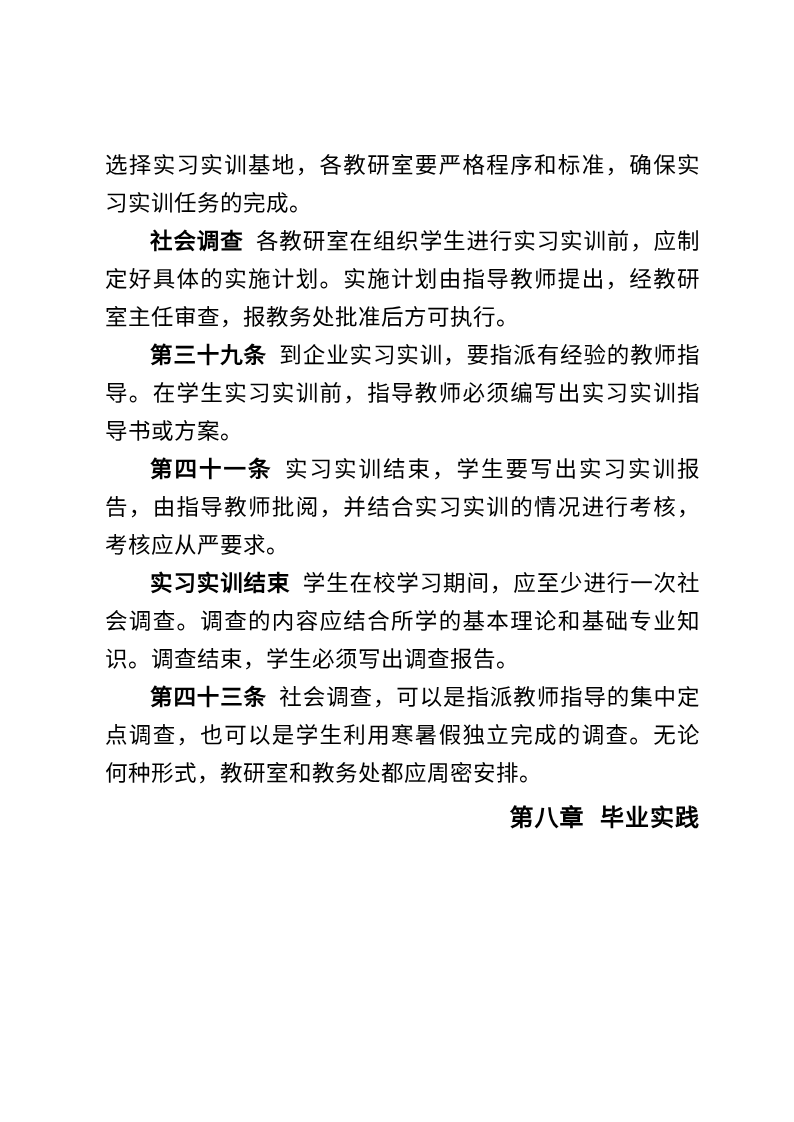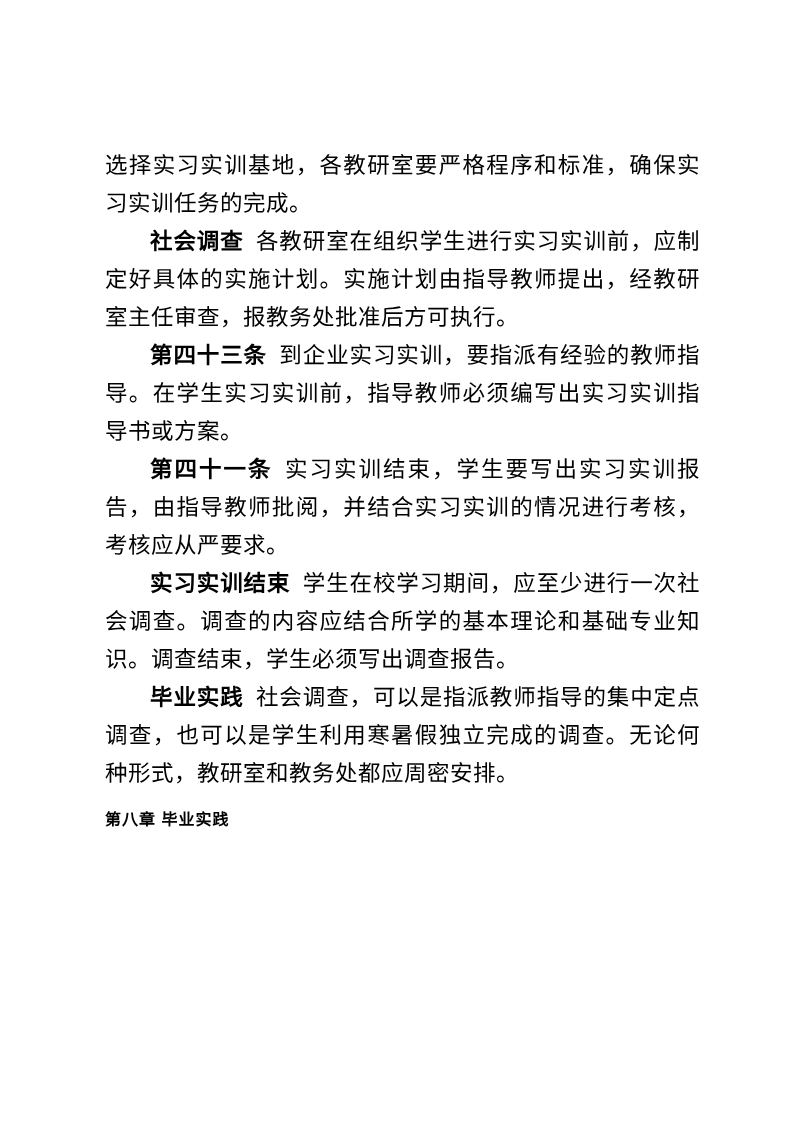--- a/index.html
+++ b/index.html
@@ -29,51 +29,51 @@
   }
   .para.indent {
     text-indent: 2em;
   }
   .art-num {
     font-weight: bold;
     margin-right: 0.55em;
   }
   .chapter-heading {
     margin: 8px 0 0 0;
-    text-align: left;
-    font-family: Liberation Sans, sans-serif;
+    text-align: right;
+    font-family: Liberation Mono, monospace;
     font-weight: bold;
-    font-size: 16px;
+    font-size: 24px;
     line-height: 38px;
     letter-spacing: 1px;
   }
 </style>
 </head>
 <body>
 
 <div class="page" style="background: rgb(255, 255, 255); color: rgb(0, 0, 0);">
 
   <p class="para">选择实习实训基地，各教研室要严格程序和标准，确保实习实训任务的完成。</p>
 
   <p class="para indent">
     <span class="art-num">社会调查</span><span>各教研室在组织学生进行实习实训前，应制定好具体的实施计划。实施计划由指导教师提出，经教研室主任审查，报教务处批准后方可执行。</span>
   </p>
 
   <p class="para indent">
-    <span class="art-num">第四十三条</span><span>到企业实习实训，要指派有经验的教师指导。在学生实习实训前，指导教师必须编写出实习实训指导书或方案。</span>
+    <span class="art-num">第三十九条</span><span>到企业实习实训，要指派有经验的教师指导。在学生实习实训前，指导教师必须编写出实习实训指导书或方案。</span>
   </p>
 
   <p class="para indent">
     <span class="art-num">第四十一条</span><span>实习实训结束，学生要写出实习实训报告，由指导教师批阅，并结合实习实训的情况进行考核，考核应从严要求。</span>
   </p>
 
   <p class="para indent">
     <span class="art-num">实习实训结束</span><span>学生在校学习期间，应至少进行一次社会调查。调查的内容应结合所学的基本理论和基础专业知识。调查结束，学生必须写出调查报告。</span>
   </p>
 
   <p class="para indent">
-    <span class="art-num">毕业实践</span><span>社会调查，可以是指派教师指导的集中定点调查，也可以是学生利用寒暑假独立完成的调查。无论何种形式，教研室和教务处都应周密安排。</span>
+    <span class="art-num">第四十三条</span><span>社会调查，可以是指派教师指导的集中定点调查，也可以是学生利用寒暑假独立完成的调查。无论何种形式，教研室和教务处都应周密安排。</span>
   </p>
 
 
   <h2 class="chapter-heading">第八章 毕业实践</h2>
 
 </div>
 
 </body></html>

